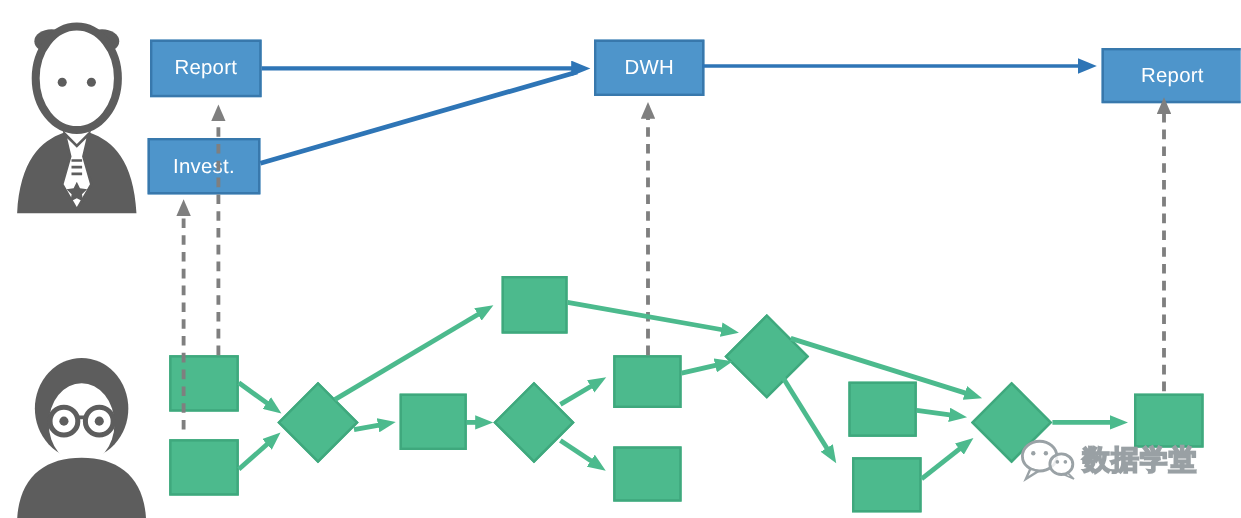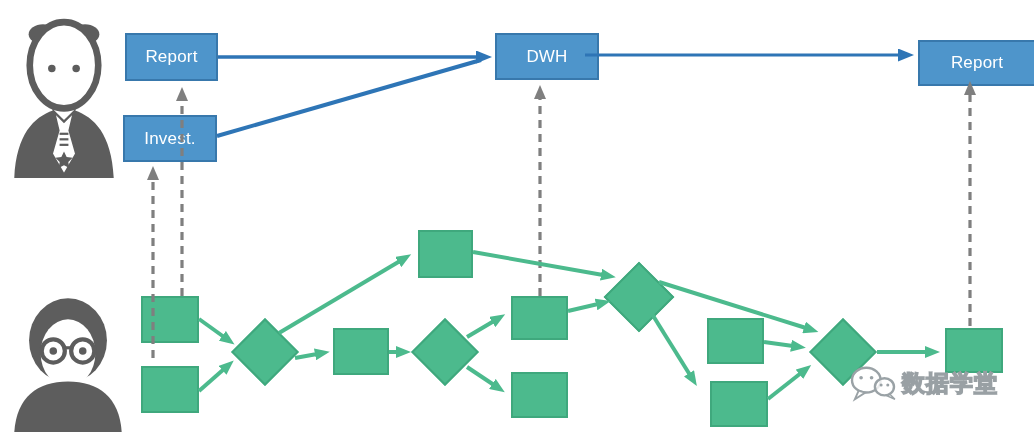--- a/index.html
+++ b/index.html
@@ -65,21 +65,21 @@
     <line x1="51" y1="53" x2="59" y2="53" stroke="#5D5D5D" stroke-width="3"></line>
     <path d="M4,133 C6,100 26,85 55,85 C84,85 104,100 106,133 Z" fill="#5D5D5D"></path>
   </svg>
 
   <div class="sys" style="left:125px;top:33px;width:93px;height:48px">
     <span>Report</span>
   </div>
   <div class="sys" style="left:123px;top:115px;width:94px;height:47px">
     <span>Invest.</span>
   </div>
-  <div class="sys" style="left:495px;top:33px;width:104px;height:47px">
+  <div class="sys" style="left:495px;top:33px;width:92px;height:47px">
     <span>DWH</span>
   </div>
   <div class="sys" style="left:918px;top:40px;width:118px;height:46px">
     <span>Report</span>
   </div>
 
   <div class="gsq" style="left:141px;top:296px;width:58px;height:47px"></div>
   <div class="gsq" style="left:141px;top:366px;width:58px;height:47px"></div>
   <div class="gsq" style="left:333px;top:328px;width:56px;height:47px"></div>
   <div class="gsq" style="left:418px;top:230px;width:55px;height:48px"></div>

